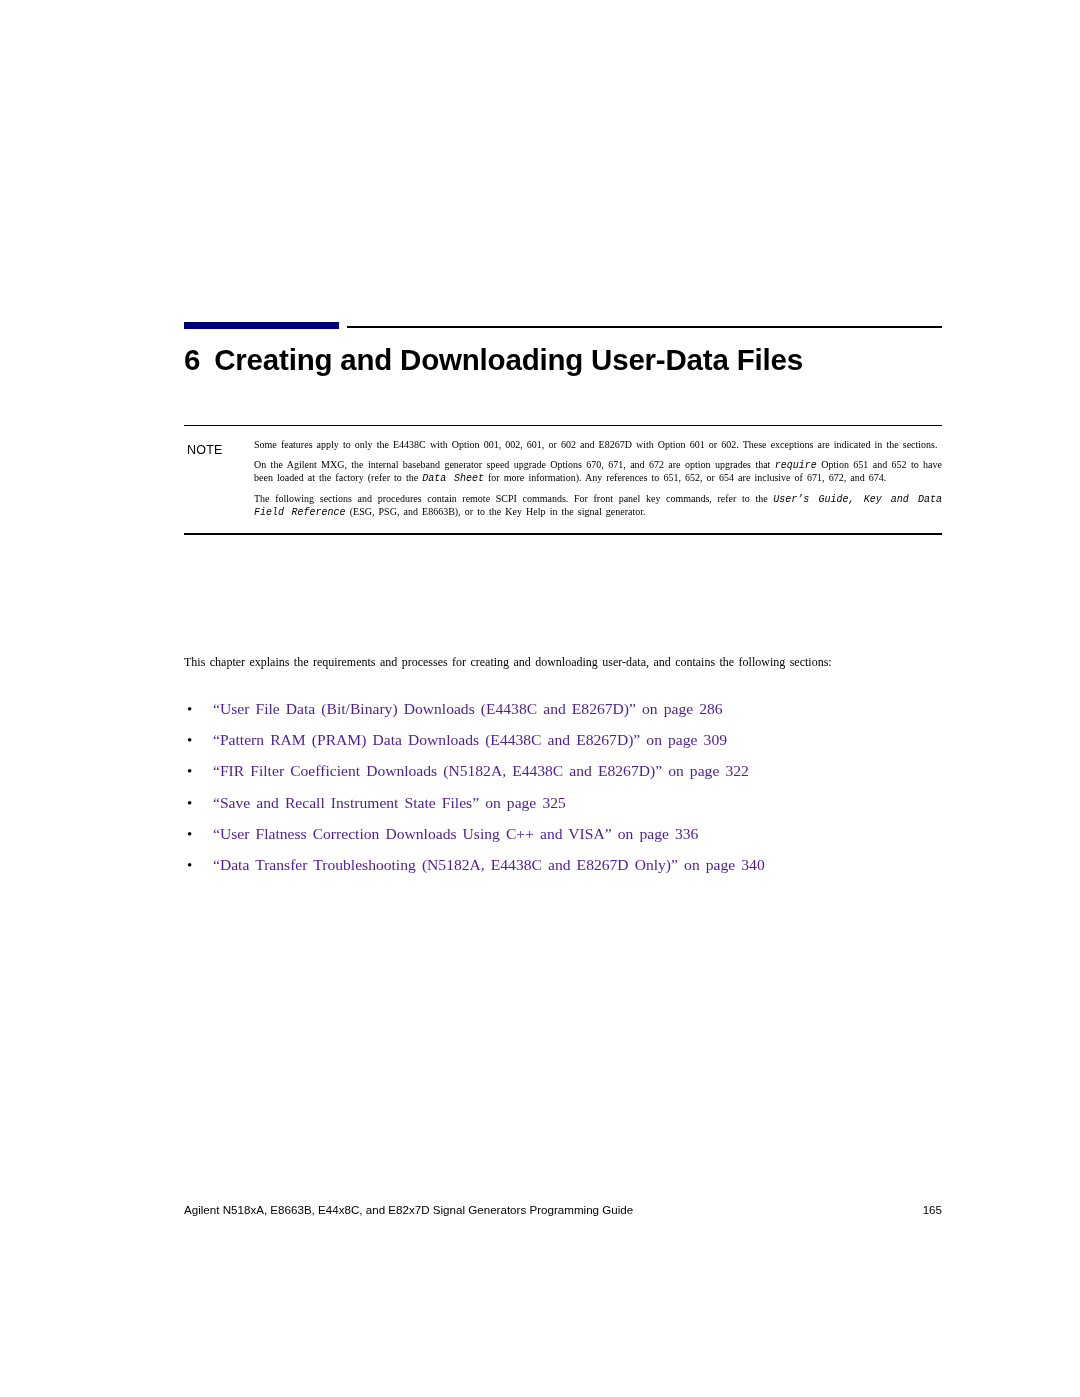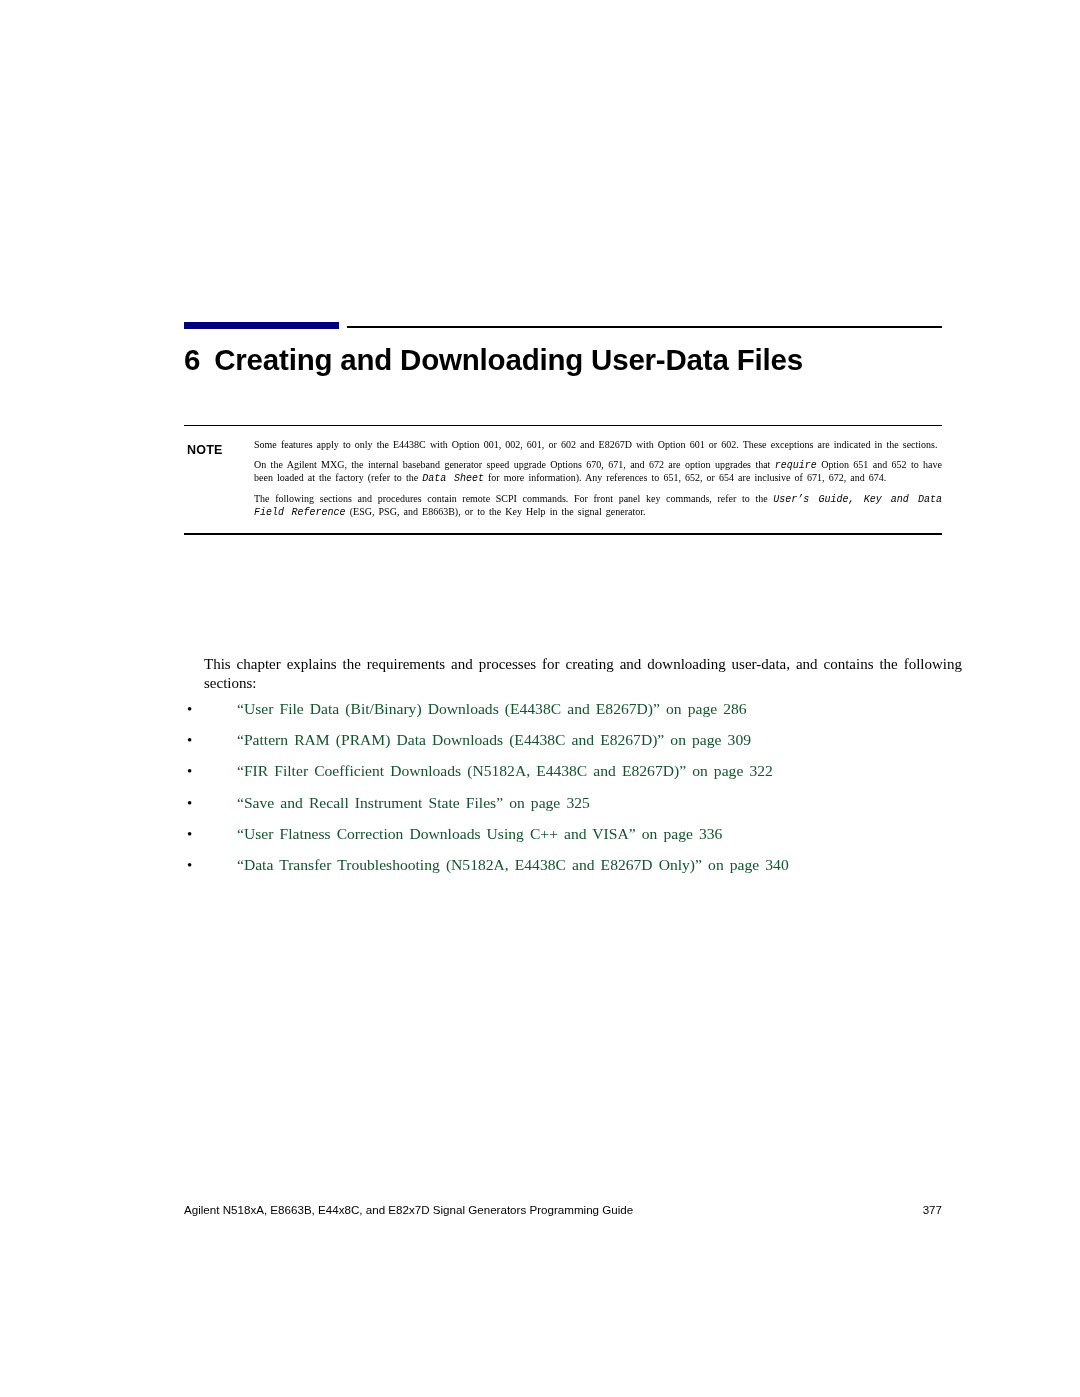--- a/index.html
+++ b/index.html
@@ -76,21 +76,21 @@
   }
   .note-inner {
     position: relative;
     padding: 13px 0 14px 0;
   }
   .note-label {
     position: absolute;
     left: 3px;
     top: 17px;
     font-family: "Liberation Sans", sans-serif;
-    font-weight: bold;
+    font-weight: normal;
     font-size: 12.5px;
     letter-spacing: 0.2px;
   }
   .note-body {
     margin-left: 70px;
     width: 688px;
     font-size: 10px;
     line-height: 1.245;
     text-align: justify;
     text-justify: inter-word;
@@ -109,25 +109,24 @@
     font-style: italic;
     font-family: Liberation Mono, monospace;
   }
 
   
   .intro {
     position: absolute;
     left: 176px;
     top: 655px;
     width: 758px;
-    font-size: 15px;
+    font-size: 12px;
     line-height: 1.26;
     text-align: justify;
     word-spacing: 1.4px;
-    margin-left: 20px;
   }
 
   
   .bullets {
     position: absolute;
     left: 176px;
     top: 700px;
     width: 790px;
   }
   .bullet-row {
@@ -141,23 +140,22 @@
   }
   .bullet-row .dot {
     position: absolute;
     left: 3px;
     top: 0px;
     color: #000000;
     font-size: 15px;
     word-spacing: 0;
   }
   .link {
-    color: #14532d;
+    color: #4c1d95;
     text-decoration: none;
-    margin-left: 24px;
   }
 
   
   .footer {
     position: absolute;
     left: 176px;
     top: 1203px;
     width: 758px;
     font-family: "Liberation Sans", sans-serif;
     font-size: 11.6px;
@@ -228,16 +226,16 @@
       <span class="link">“User Flatness Correction Downloads Using C++ and VISA” on page 336</span>
     </div>
     <div class="bullet-row">
       <span class="dot">•</span>
       <span class="link">“Data Transfer Troubleshooting (N5182A, E4438C and E8267D Only)” on page 340</span>
     </div>
   </div>
 
   <div class="footer">
     <div class="footer-left">Agilent N518xA, E8663B, E44x8C, and E82x7D Signal Generators Programming Guide</div>
-    <div class="footer-right">377</div>
+    <div class="footer-right">165</div>
   </div>
 
 </div>
 
 </body></html>

